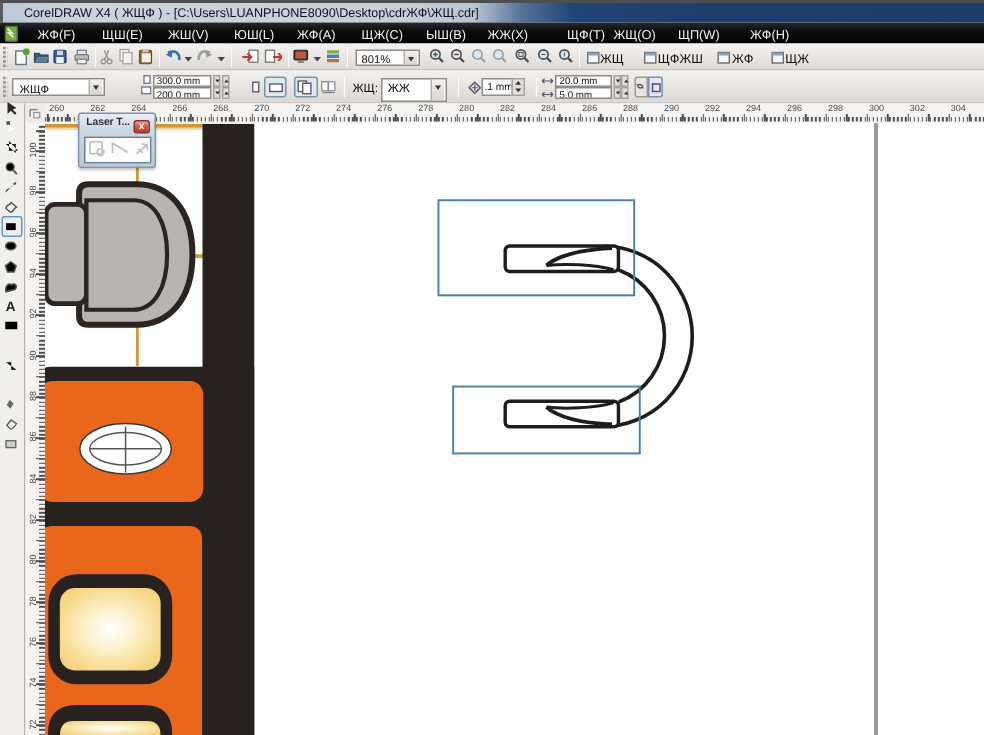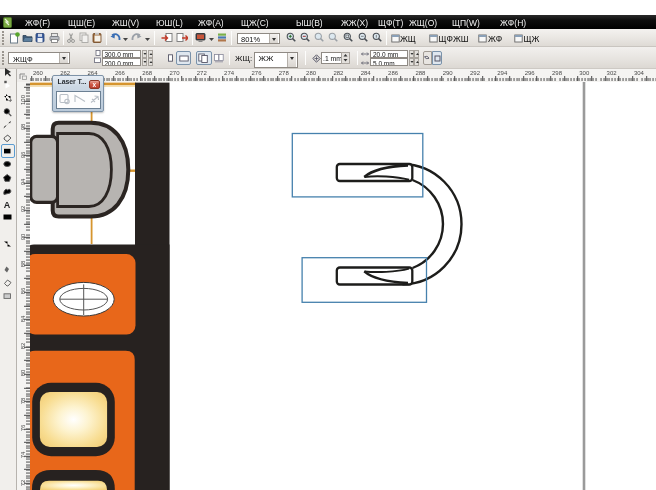--- a/index.html
+++ b/index.html
@@ -29,33 +29,36 @@
 .rnum{position:absolute;font-size:6px;color:#4a4a4a;white-space:nowrap;}
 
 #canvas{left:30px;top:82px;width:626px;height:408px;background:#fff;overflow:hidden;}
 
 #laser{left:52px;top:75px;width:52px;height:36.5px;background:linear-gradient(180deg,#e8eef5 0%,#ccd8e4 30%,#b9c9d9 100%);border:1px solid #7e93a8;border-radius:2px;box-shadow:0 1px 2px rgba(0,0,0,.25);}
 #laser .lt{position:absolute;left:4.5px;top:1.8px;font-size:7px;font-weight:bold;color:#2a2f35;letter-spacing:-0.1px;}
 #laser .lx{position:absolute;right:3px;top:3.6px;width:11.5px;height:9px;border-radius:2px;background:linear-gradient(180deg,#e9a89d 0%,#d05a48 45%,#bc4030 100%);border:1px solid #8f3424;color:#fff;font-size:6.5px;font-weight:bold;text-align:center;line-height:7.5px;}
 #laser .lp{position:absolute;left:3px;top:14.5px;width:45px;height:18px;background:#fdfdfd;border:1px solid #6b7f92;}
 </style></head><body>
 <div id="app">
+  <div id="title" class="abs">
+      <span class="ttxt">CorelDRAW X4 ( ЖЩФ ) - [C:\Users\LUANPHONE8090\Desktop\cdrЖФ\ЖЩ.cdr]</span>
+    </div>
   <div id="menu" class="abs">
     <svg class="abs" style="left:3px;top:2px" width="9" height="11" viewBox="0 0 9 11">
         <rect x="0.5" y="0.5" width="8" height="10" rx="1" fill="#7aa842" stroke="#4c7527"></rect>
         <path d="M2 2 L5 5 L3 5 L6 8" stroke="#e8f2d8" stroke-width="1.2" fill="none"></path>
       </svg>
     <span style="left:25px">ЖФ(F)</span>
       <span style="left:68px">ЩШ(E)</span>
       <span style="left:112px">ЖШ(V)</span>
       <span style="left:156px">ЮШ(L)</span>
       <span style="left:198px">ЖФ(A)</span>
       <span style="left:241px">ЩЖ(C)</span>
-      <span style="left:296px">ЫШ(B)</span>
-      <span style="left:341px">ЖЖ(X)</span>
+      <span style="left:284px">ЫШ(B)</span>
+      <span style="left:325px">ЖЖ(X)</span>
       <span style="left:378px">ЩФ(T)</span>
       <span style="left:409px">ЖЩ(O)</span>
       <span style="left:452px">ЩП(W)</span>
       <span style="left:500px">ЖФ(H)</span>
   </div>
   <div id="tbar" class="abs">
       <div class="grip" style="left:1.5px;top:2px;height:14px;"></div>
 <svg class="ibtn" style="left:8.5px;top:3px" width="11" height="12" viewBox="0 0 11 12">
         <rect x="1.5" y="2" width="7" height="9" fill="#fff" stroke="#6b7a88" stroke-width="1"></rect>
         <circle cx="8.5" cy="2.5" r="2.3" fill="#58a52c"></circle>

